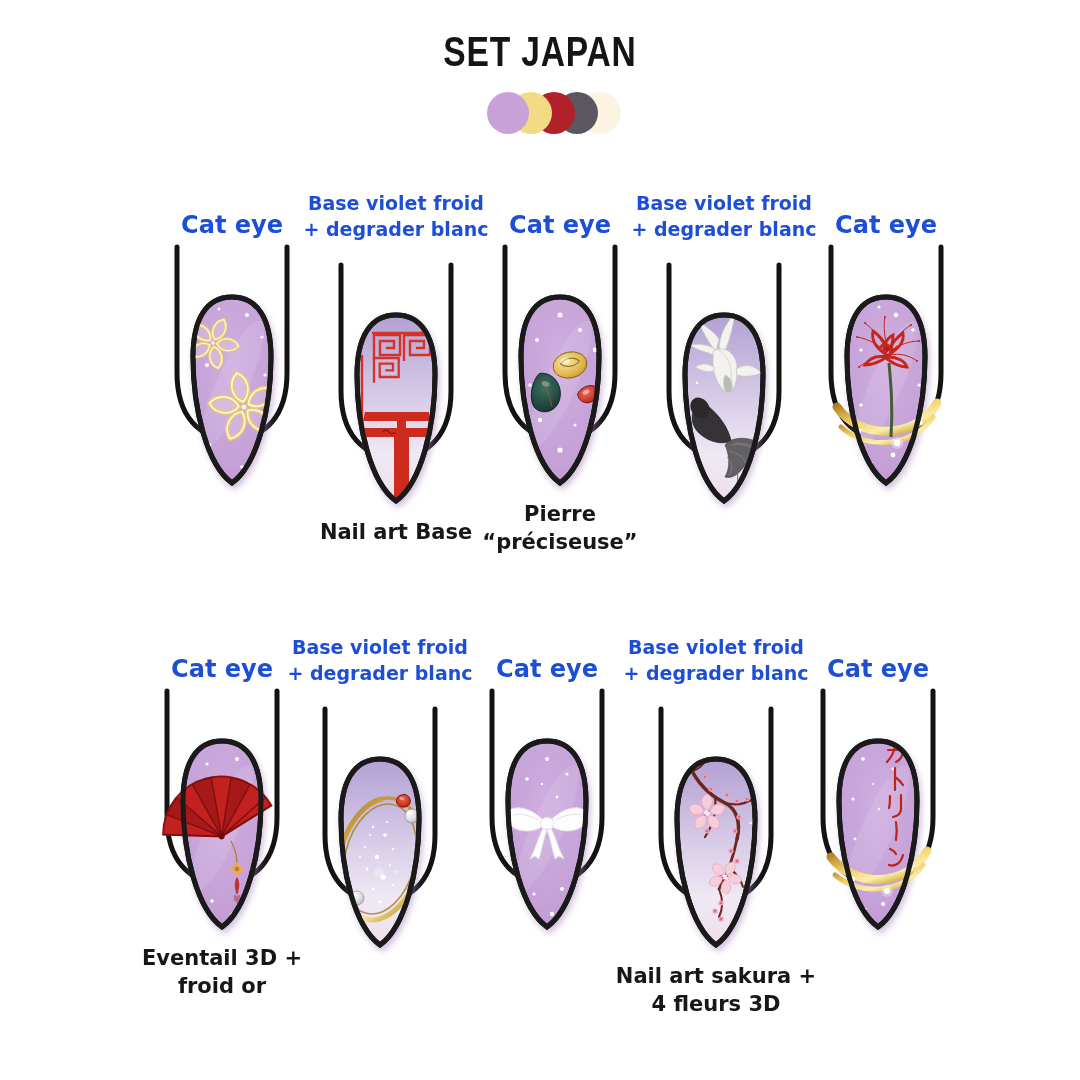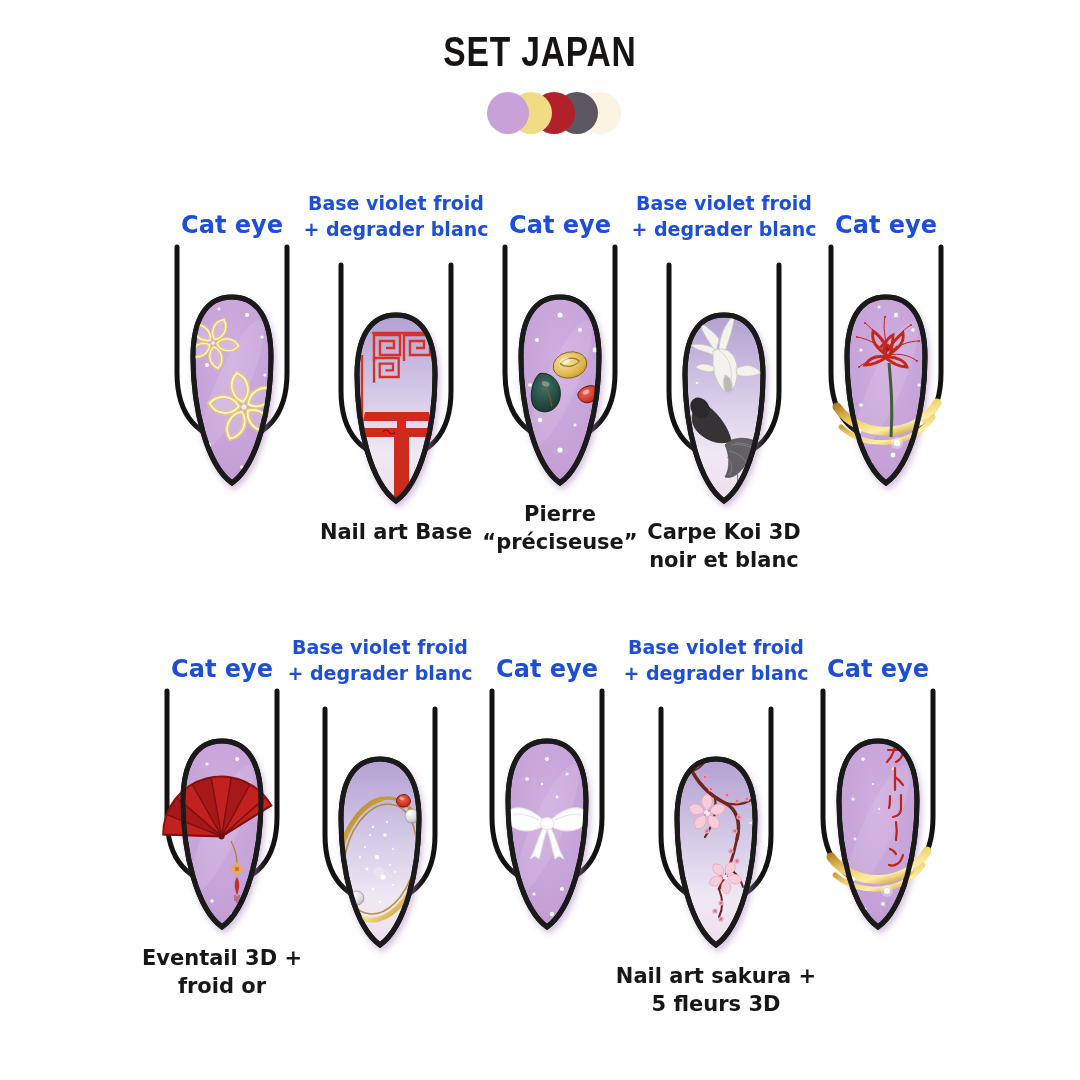--- a/index.html
+++ b/index.html
@@ -232,22 +232,20 @@
           <path d="M90,188 C100,190 106,196 108,202" stroke="#8d8b90" stroke-width=".7" fill="none"></path>
           <path d="M88,194 C94,200 94,208 90,212" stroke="#8d8b90" stroke-width=".7" fill="none"></path>
           <path d="M96,180 C108,180 118,184 128,189" stroke="#8d8b90" stroke-width=".7" fill="none"></path>
           <path d="M98,208 C100,218 98,226 92,230" stroke="#6b696e" stroke-width="1" fill="none"></path>
         </g>
         <circle class="sp" cx="115" cy="70" r="1.5"></circle>
           <circle class="sp" cx="58" cy="120" r="1.3"></circle>
       </g>
       <path class="nailoutline" d="M85,52 C112,52 124,76 124,112 C124,164 110,220 85,238 C60,220 46,164 46,112 C46,76 58,52 85,52 Z"></path>
     </svg>
-    <div class="caption">Carpe Koi 3D
-noir et blanc</div>
   </div>
 
   <div class="col" style="left:801px;top:148px">
     <div class="toplabel single">Cat eye</div>
     <svg class="nail" viewBox="0 0 170 265">
       <path class="finger" d="M30,2 L30,128 C30,171 52,194 85,194 C118,194 140,171 140,128 L140,2"></path>
       <path class="nailbase" d="M85,52 C112,52 124,76 124,112 C124,164 110,220 85,238 C60,220 46,164 46,112 C46,76 58,52 85,52 Z" fill="url(#gCatEye)"></path>
       <g clip-path="url(#clipNail)">
         <ellipse cx="85" cy="140" rx="16" ry="70" fill="#ffffff" opacity=".1" transform="rotate(24 85 140)"></ellipse>
         <circle class="sp" cx="95" cy="70" r="2.2"></circle>
@@ -533,21 +531,21 @@
             <use href="#petalPink" transform="rotate(288)"></use>
           <circle r="3" fill="#fbe7ee" stroke="none"></circle>
           <circle cx="2" cy="-2" r=".8" fill="#c04a6a" stroke="none"></circle>
             <circle cx="-2" cy="2" r=".8" fill="#c04a6a" stroke="none"></circle>
         </g>
         <path d="M122,111 L123.2,114.8 L127,116 L123.2,117.2 L122,121 L120.8,117.2 L117,116 L120.8,114.8 Z" fill="#ffffff" opacity=".9"></path>
       </g>
       <path class="nailoutline" d="M85,52 C112,52 124,76 124,112 C124,164 110,220 85,238 C60,220 46,164 46,112 C46,76 58,52 85,52 Z"></path>
     </svg>
     <div class="caption">Nail art sakura +
-5 fleurs 3D</div>
+4 fleurs 3D</div>
   </div>
 
   <div class="col" style="left:793px;top:592px">
     <div class="toplabel single">Cat eye</div>
     <svg class="nail" viewBox="0 0 170 265">
       <path class="finger" d="M30,2 L30,128 C30,171 52,194 85,194 C118,194 140,171 140,128 L140,2"></path>
       <path class="nailbase" d="M85,52 C112,52 124,76 124,112 C124,164 110,220 85,238 C60,220 46,164 46,112 C46,76 58,52 85,52 Z" fill="url(#gCatEye)"></path>
       <g clip-path="url(#clipNail)">
         <ellipse cx="85" cy="140" rx="16" ry="70" fill="#ffffff" opacity=".1" transform="rotate(24 85 140)"></ellipse>
         <circle class="sp" cx="70" cy="70" r="1.8"></circle>

